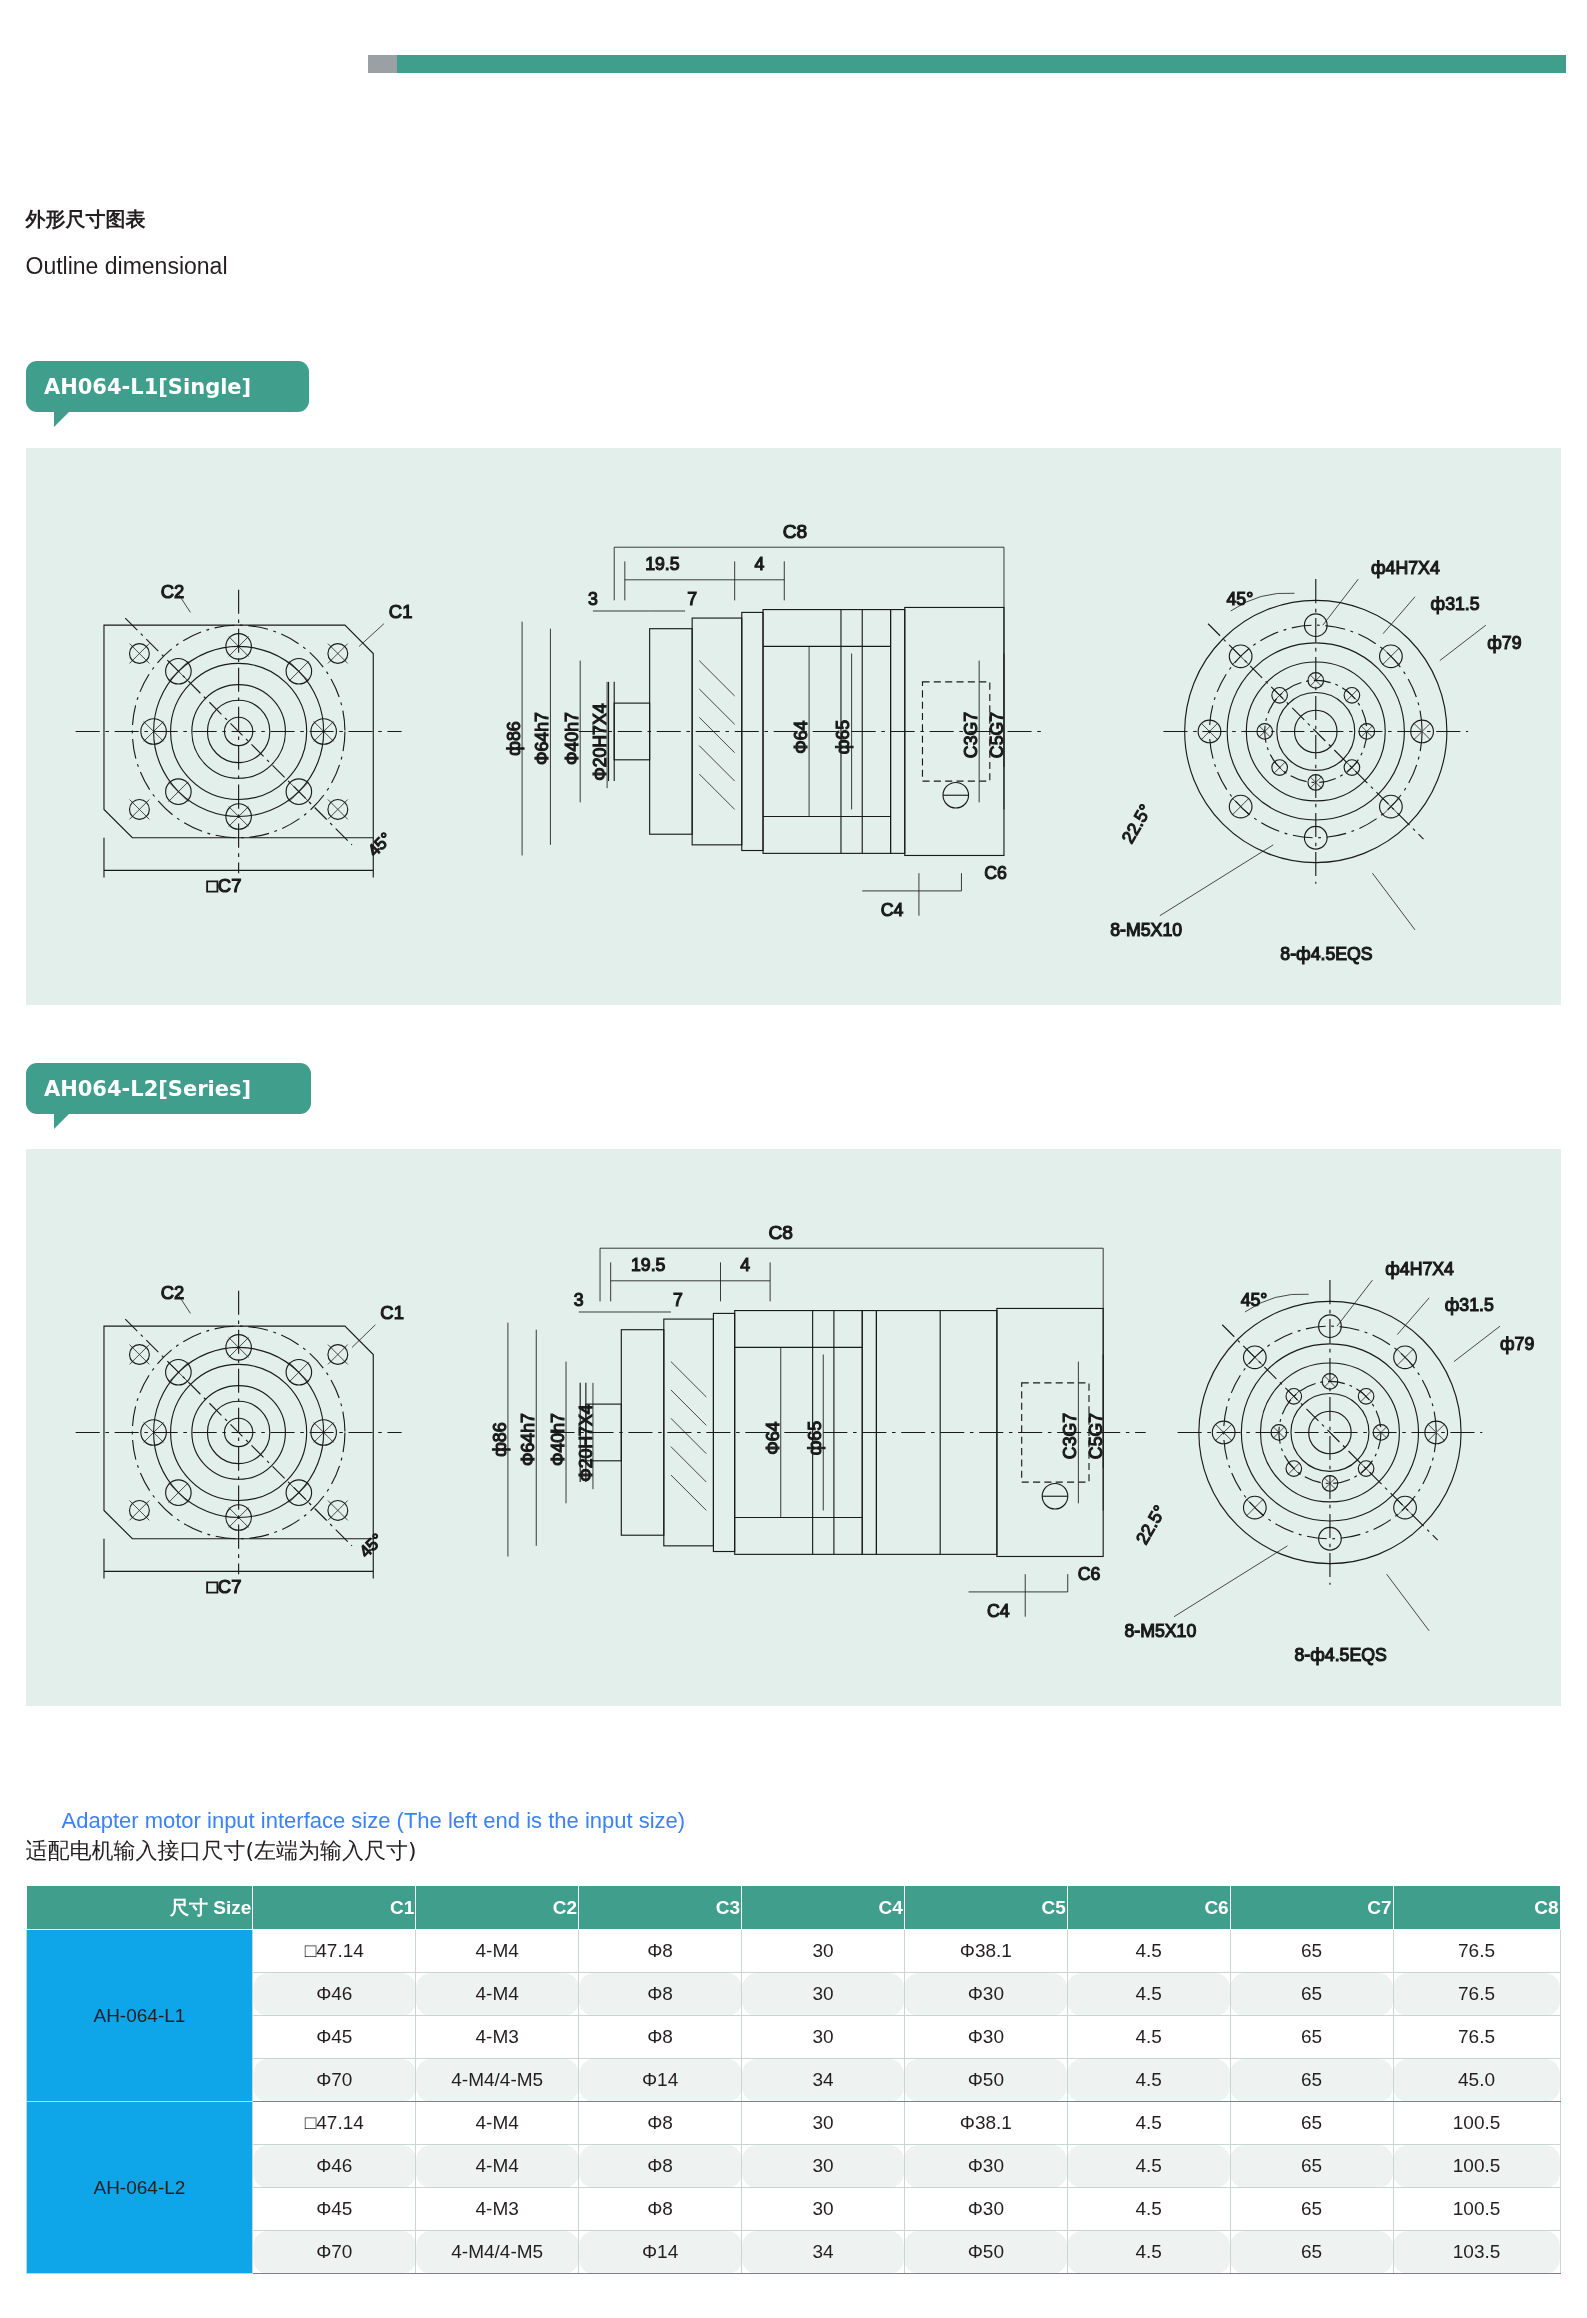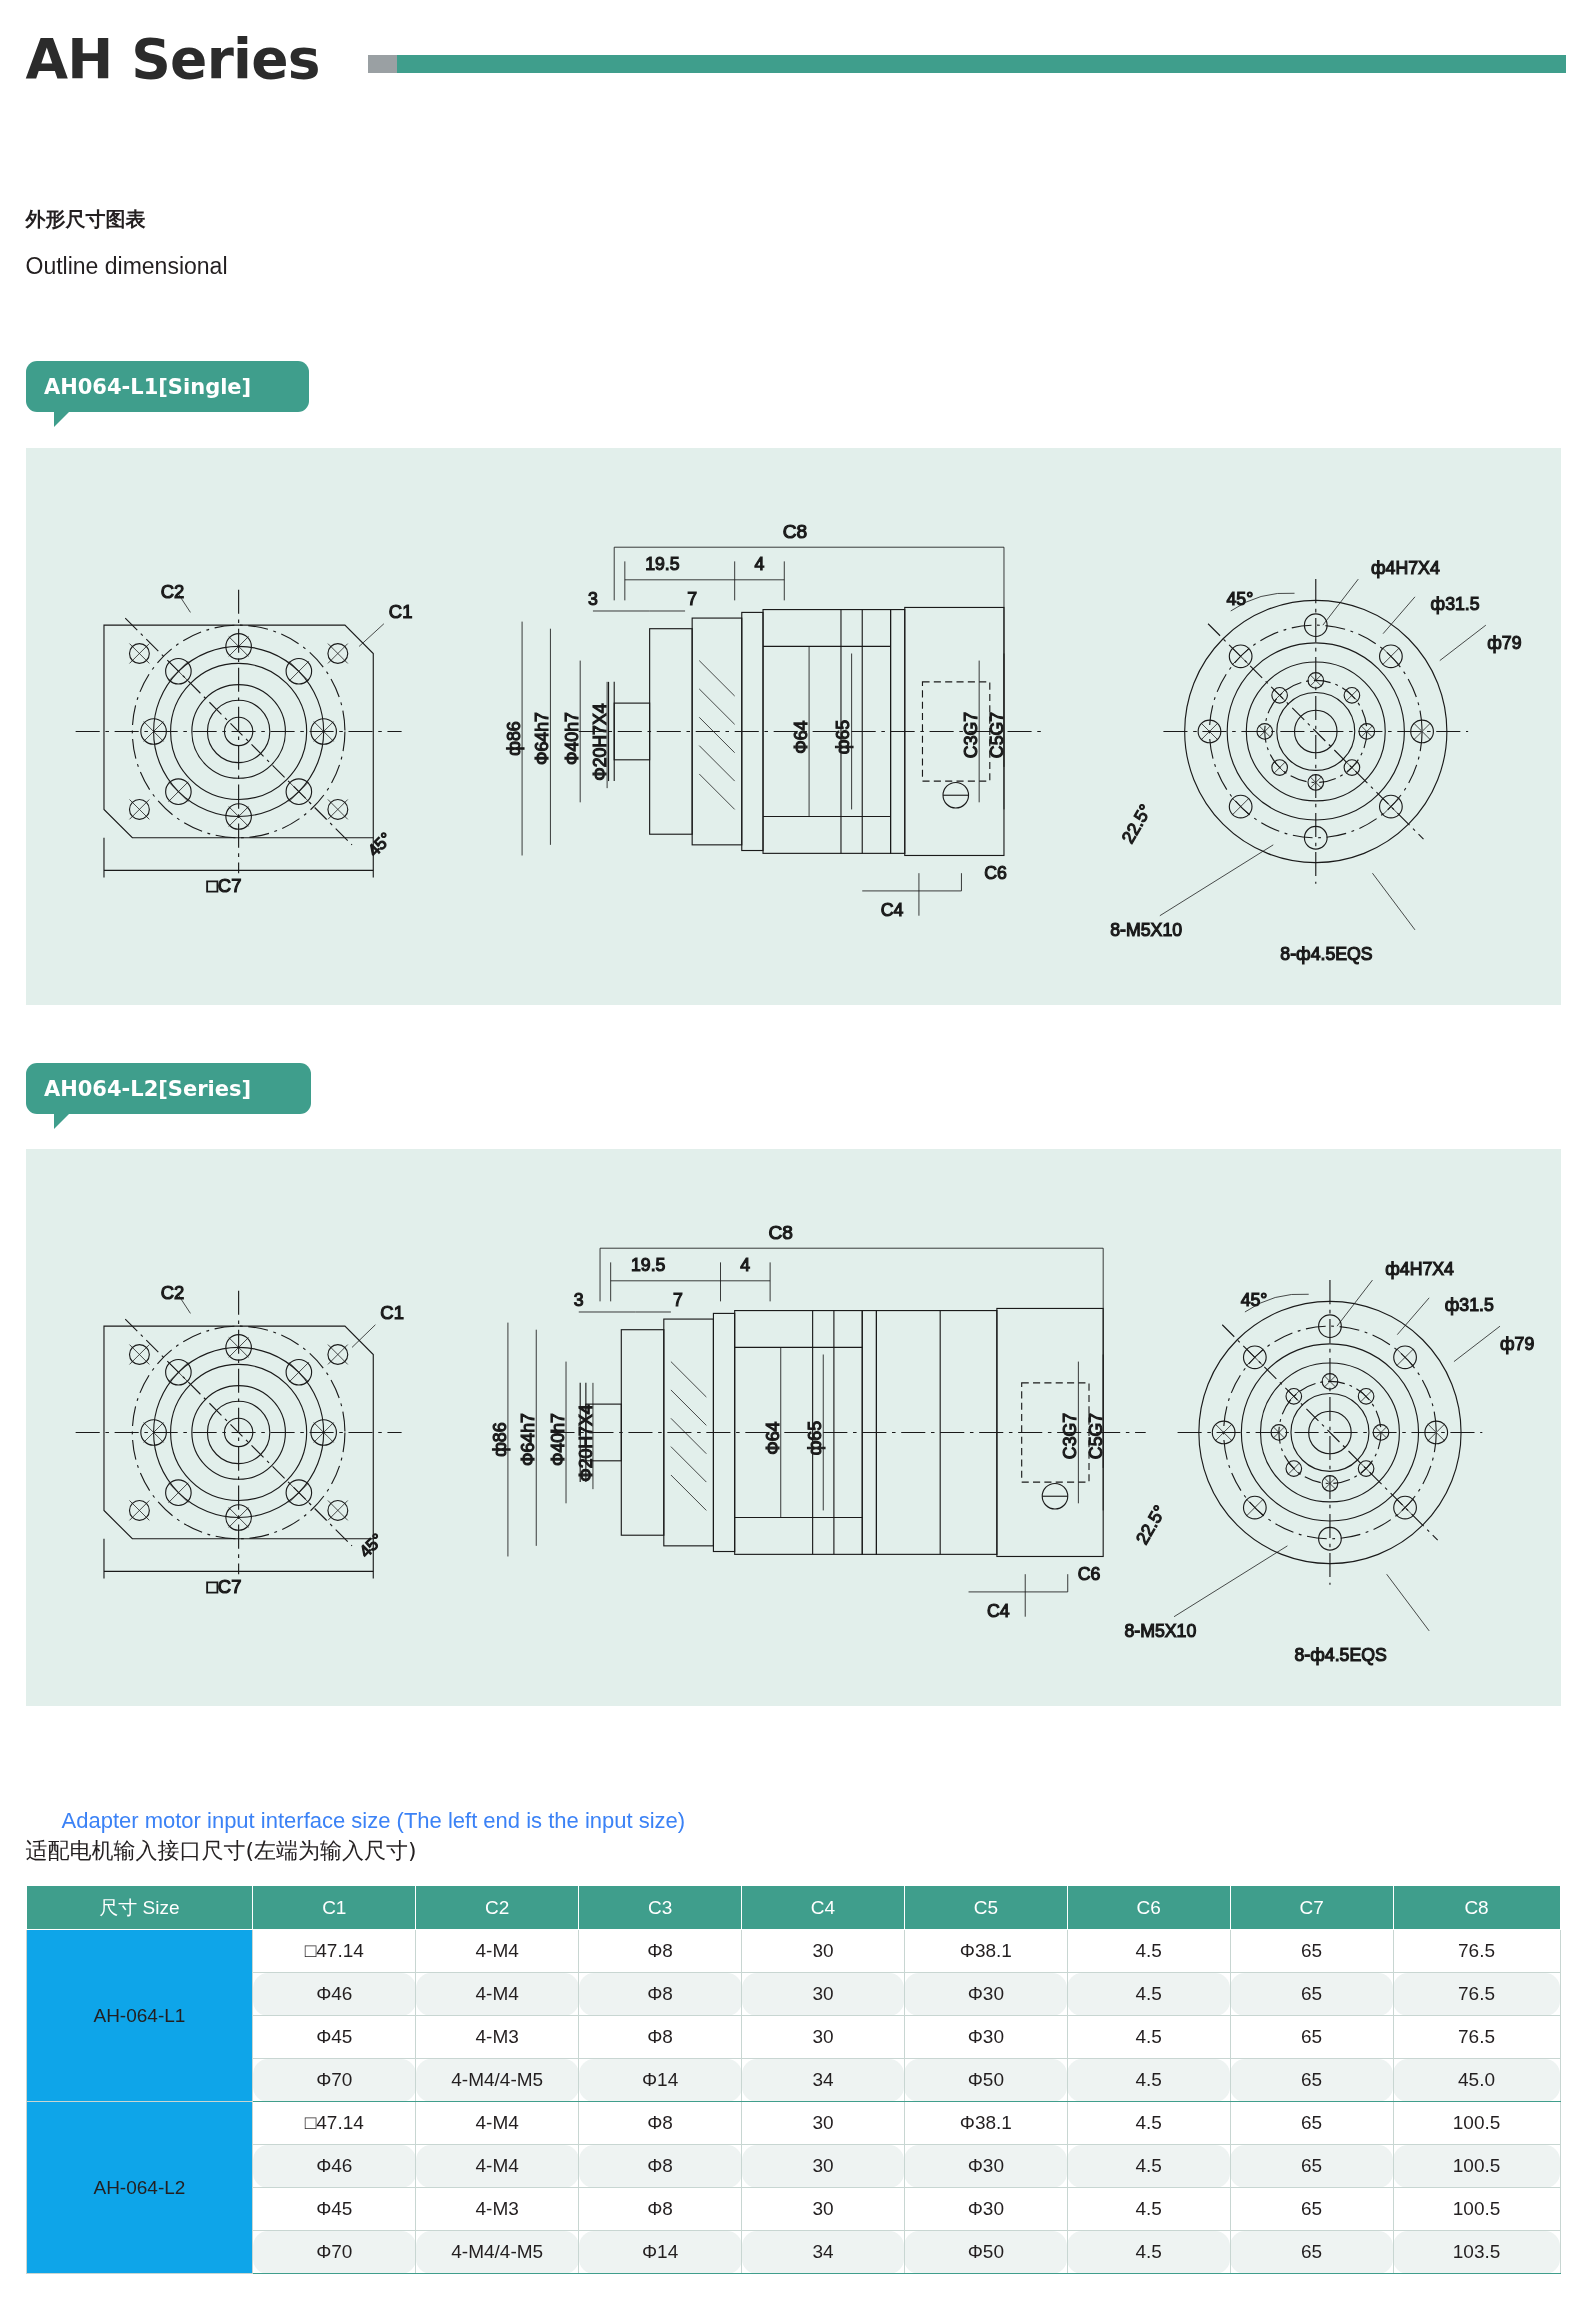--- a/index.html
+++ b/index.html
@@ -119,24 +119,24 @@
     width: 1535px;
   }
   table.spec {
     border-collapse: collapse;
     width: 1535px;
     font-size: 19px;
   }
   table.spec th {
     background: #3f9e8c;
     color: #ffffff;
-    font-weight: normal;
+    font-weight: bold;
     height: 44px;
     border: 0.7px solid #ffffff;
-    text-align: center;
+    text-align: right;
   }
   table.spec td {
     height: 43px;
     border: 0.7px solid #c8d6d2;
     text-align: center;
     color: #231f20;
     background: #ffffff;
   }
   table.spec tr.alt td { background: #eef3f2; border-radius: 15px; }
   table.spec td.rowlabel {
@@ -145,21 +145,20 @@
   }
   table.spec tr.grpend td { border-bottom: 1.4px solid #3f9e8c; }
   table.spec tbody tr:last-child td { border-bottom: 1.4px solid #3f9e8c; }
 </style>
 </head>
 <body>
 
 <div class="page">
 
   <div class="header">
-    <div class="header-title">AH Series</div>
     <div class="header-bar-outer"></div>
     <div class="header-bar-inner"></div>
   </div>
 
   <div class="sec-cn">外形尺寸图表</div>
   <div class="sec-en">Outline dimensional</div>
 
   <div class="ribbon" style="left:25.5px; top:361px; width:283px;">AH064-L1[Single]</div>
 
   <div class="panel" style="left:25.5px; top:448px; width:1535px; height:557px;">

